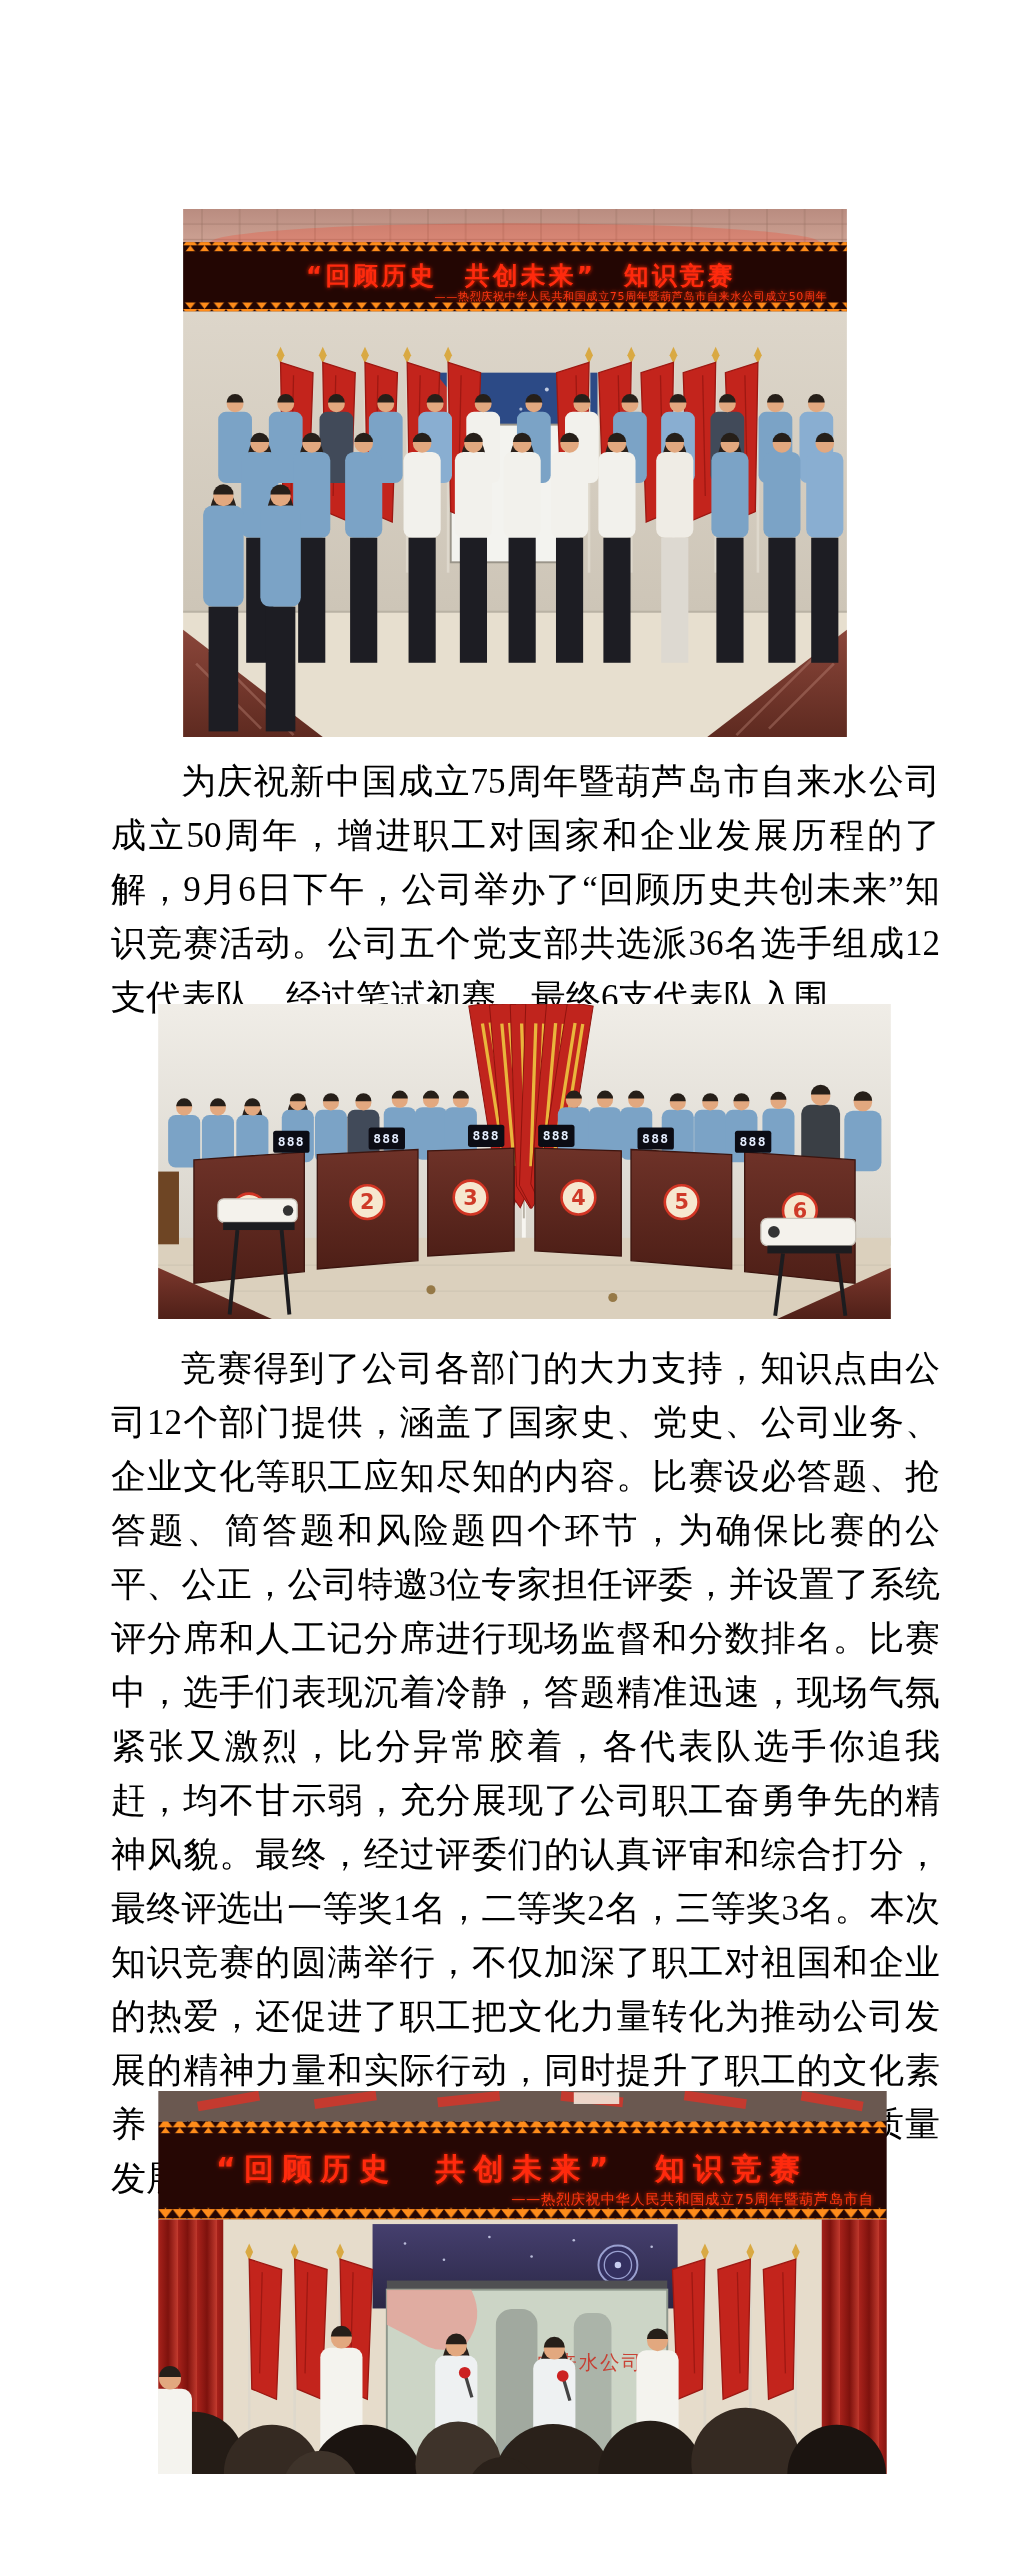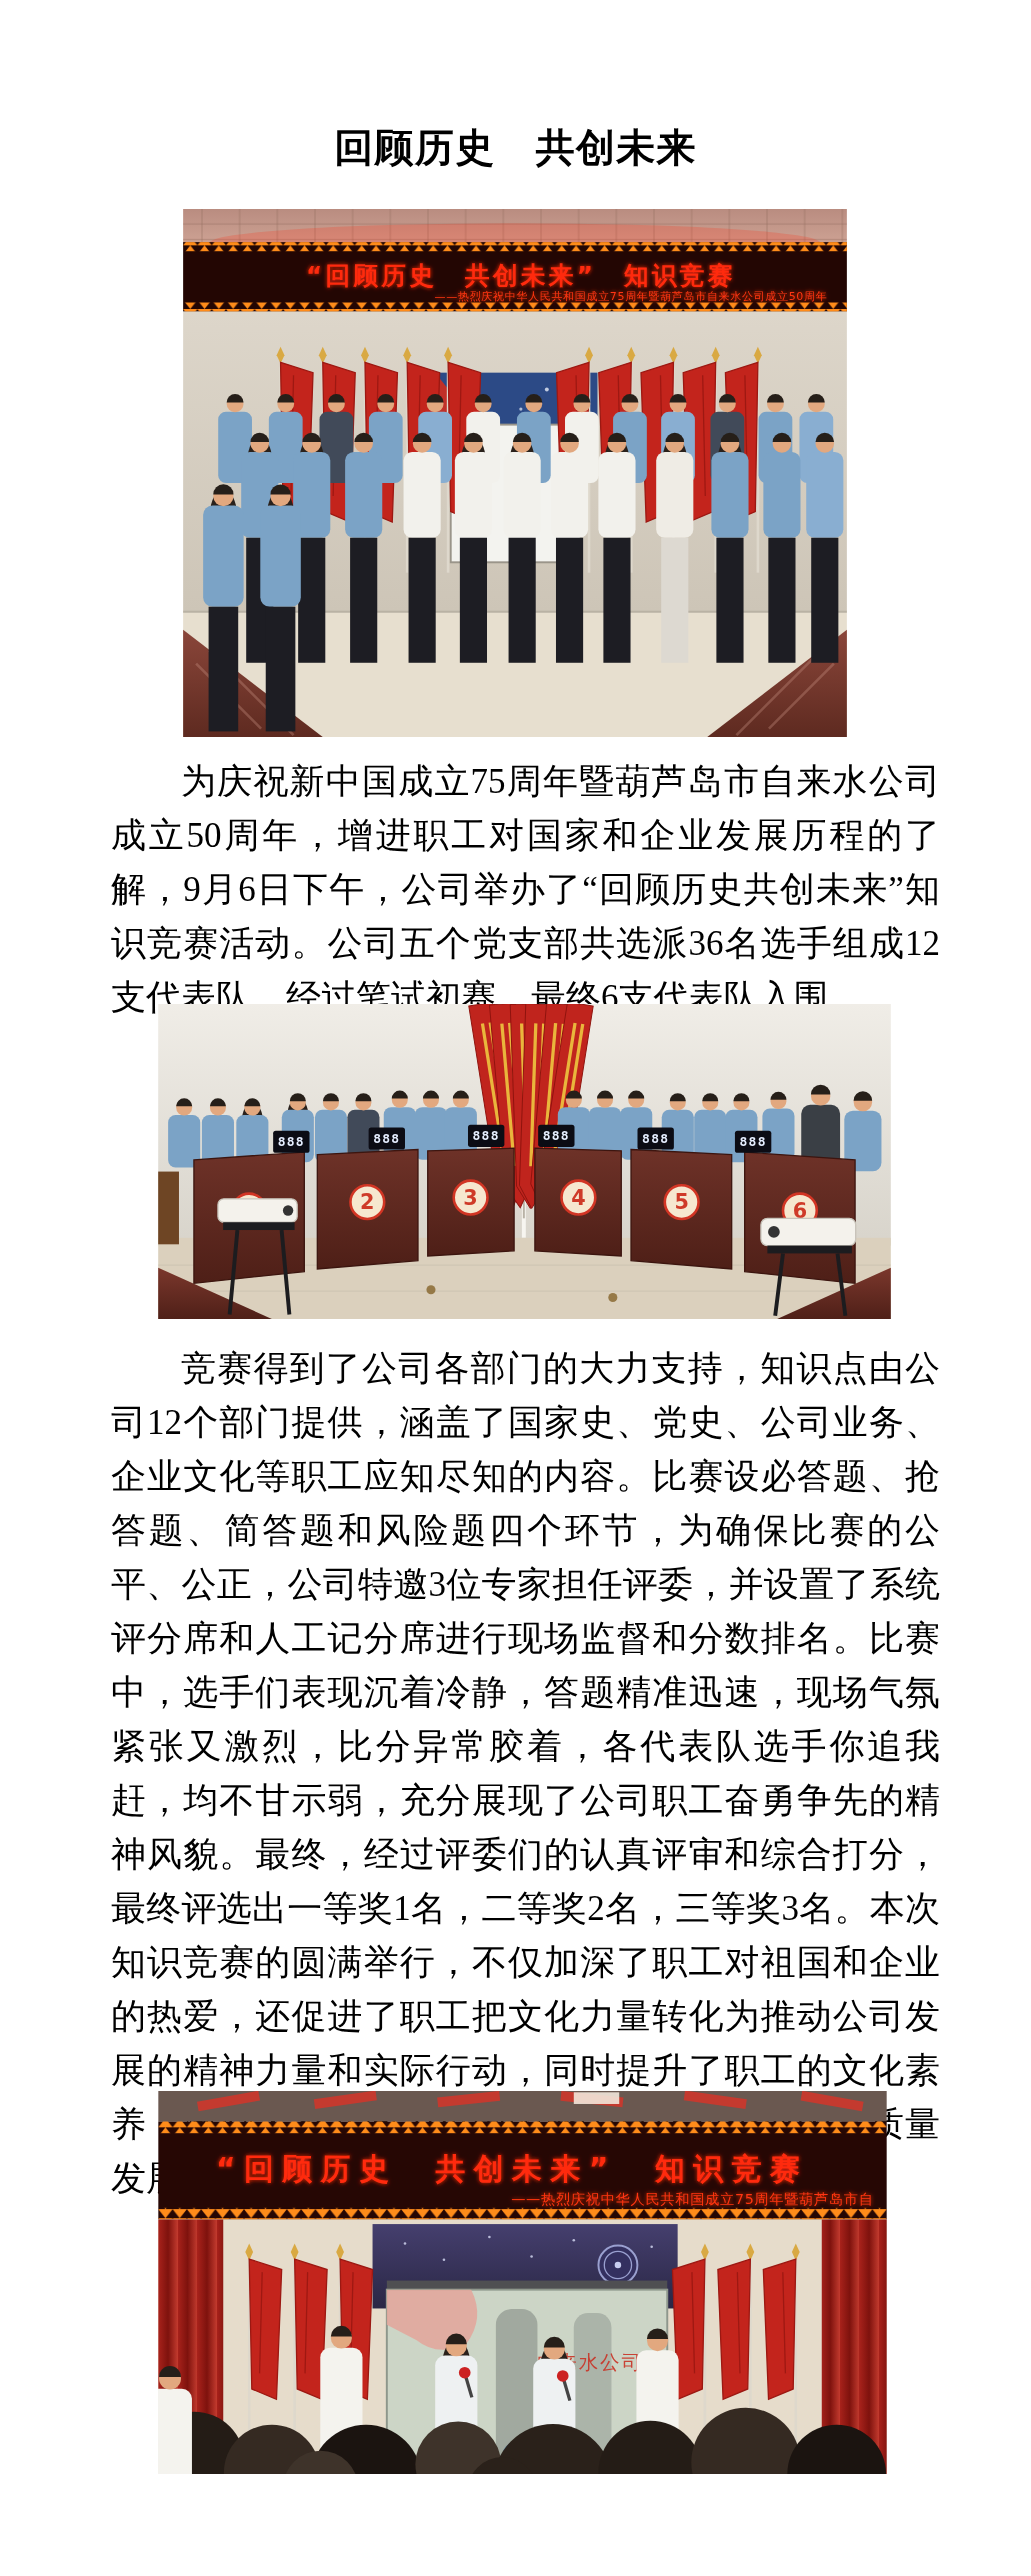--- a/index.html
+++ b/index.html
@@ -18,21 +18,20 @@
   .photo3{left:158px;top:2091px;width:729px;height:383px;}
   figure.photo svg{display:block;width:100%;height:100%;font-family:"DejaVu Sans","Liberation Sans",sans-serif;}
   .ledBig{font-weight:bold;}
   .digits{font-family:"DejaVu Sans Mono","Liberation Mono",monospace;font-weight:bold;}
 </style>
 </head>
 <body>
 
 <div class="page">
 
-  <h1 class="title">回顾历史　共创未来</h1>
 
   <figure class="photo photo1">
     <svg viewBox="0 0 1022 813">
       <defs>
         <linearGradient id="ceil1" x1="0" y1="0" x2="0" y2="1">
           <stop offset="0" stop-color="#b98c80"></stop>
             <stop offset="1" stop-color="#cfa495"></stop>
         </linearGradient>
         <pattern id="grid1" width="58" height="24" patternUnits="userSpaceOnUse">
           <path d="M0 23 H58 M29 0 V24" stroke="#8f695b" stroke-width="1.4" fill="none" opacity="0.55"></path>

